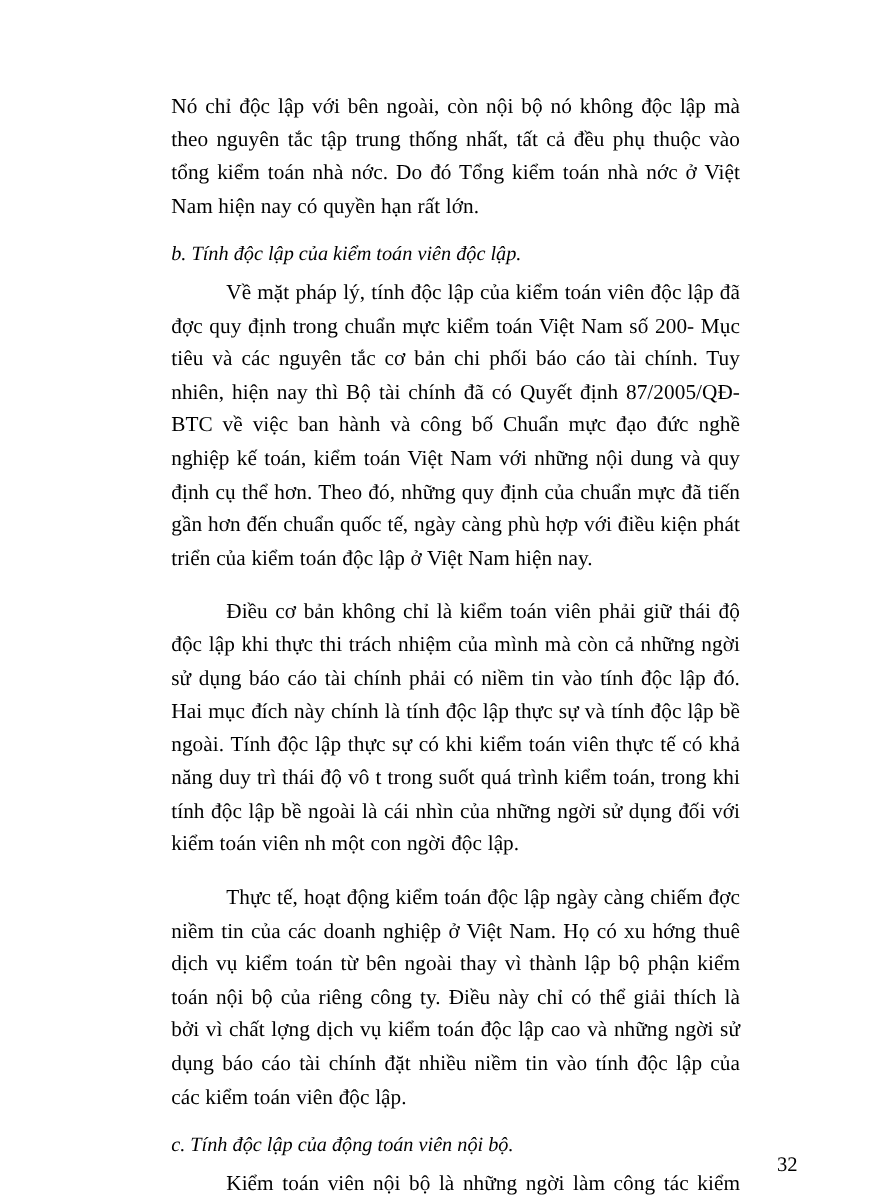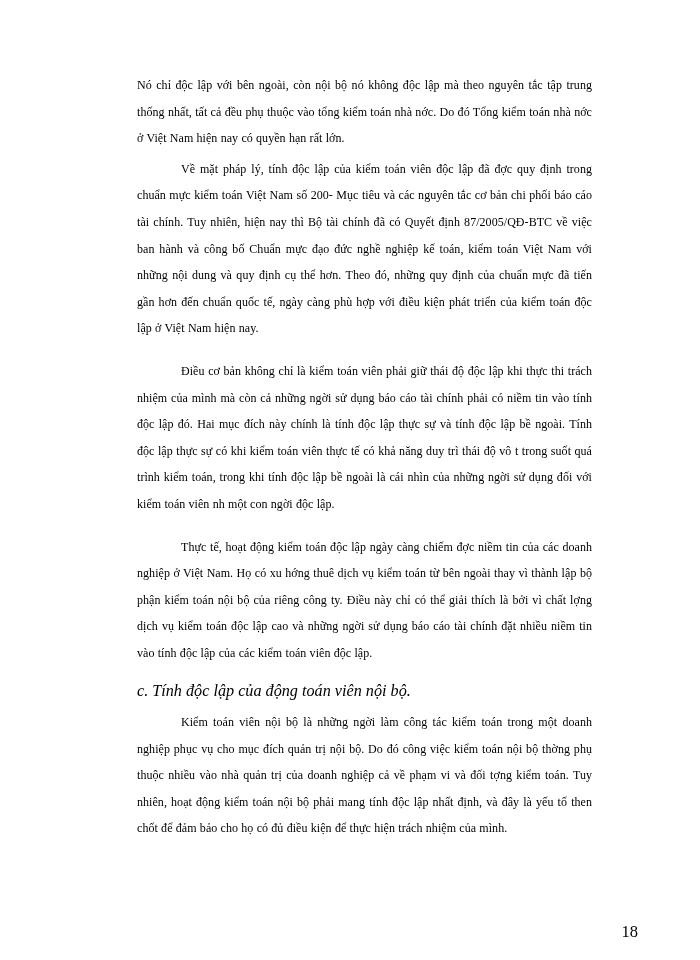--- a/index.html
+++ b/index.html
@@ -23,21 +23,21 @@
     box-sizing: border-box;
   }
   .content {
     position: absolute;
     left: 137px;
     top: 72px;
     width: 455px;
   }
   .para {
     margin: 0;
-    font-size: 12px;
+    font-size: 17px;
     line-height: 26.6px;
     text-align: justify;
     text-justify: inter-word;
     letter-spacing: 0.05px;
     word-spacing: 0.2px;
   }
   .para.indent {
     text-indent: 44px;
     font-family: Liberation Serif, serif;
   }
@@ -71,29 +71,30 @@
 </head>
 <body>
 
 <div class="page">
   <div class="content">
 
     <p class="para">Nó chỉ độc lập với bên ngoài, còn nội bộ nó không độc lập mà theo nguyên tắc tập trung thống nhất, tất cả đều phụ thuộc vào tổng kiểm toán nhà nớc.   Do đó Tổng kiểm toán nhà nớc   ở Việt Nam hiện nay có quyền hạn rất lớn.</p>
 
     <div class="blk-gap"></div>
 
+    <p class="heading">b. Tính độc lập của kiểm toán viên độc lập.</p>
 
     <p class="para indent">Về mặt pháp lý, tính độc lập của kiểm toán viên độc lập đã đợc quy định trong chuẩn mực kiểm toán Việt Nam số 200- Mục tiêu và các nguyên tắc cơ bản chi phối báo cáo tài chính. Tuy nhiên, hiện nay thì Bộ tài chính đã có  Quyết định 87/2005/QĐ-BTC về việc ban hành và công bố Chuẩn mực đạo đức nghề nghiệp kế toán, kiểm toán Việt Nam với những nội dung và quy định cụ thể hơn. Theo đó, những quy định của chuẩn mực đã tiến gần hơn đến chuẩn quốc tế, ngày càng phù hợp với điều kiện phát triển của kiểm toán độc lập ở Việt Nam hiện nay.</p>
 
     <p class="para indent">Điều cơ bản không chỉ là kiểm toán viên phải giữ thái độ độc lập khi thực thi trách nhiệm của mình mà còn cả những ngời   sử dụng báo cáo tài chính phải có niềm tin vào tính độc lập đó. Hai mục đích này chính là tính độc lập thực sự và tính độc lập bề ngoài. Tính độc lập thực sự có khi kiểm toán viên thực tế có khả năng duy trì thái độ vô t   trong suốt quá trình kiểm toán, trong khi tính độc lập bề ngoài là cái nhìn của những ngời   sử dụng đối với kiểm toán viên nh   một con ngời   độc lập.</p>
 
     <p class="para indent">Thực tế, hoạt động kiểm toán độc lập ngày càng chiếm đợc niềm tin của các doanh nghiệp ở Việt Nam. Họ có xu hớng   thuê dịch vụ kiểm toán từ bên ngoài thay vì thành lập bộ phận kiểm toán nội bộ của riêng công ty. Điều này chỉ có thể giải thích là bởi vì chất lợng dịch vụ kiểm toán độc lập cao và những ngời   sử dụng báo cáo tài chính đặt nhiều niềm tin vào tính độc lập của các kiểm toán viên độc lập.</p>
 
     <div class="blk-gap"></div>
 
     <p class="heading">c. Tính độc lập của động toán viên nội bộ.</p>
 
     <p class="para indent">Kiểm toán viên nội bộ là những ngời   làm công tác kiểm toán trong một doanh nghiệp phục vụ cho mục đích quản trị nội bộ. Do đó công việc kiểm toán nội bộ thờng   phụ thuộc nhiều vào nhà quản trị của doanh nghiệp cả về phạm vi và đối tợng   kiểm toán. Tuy nhiên, hoạt động kiểm toán nội bộ phải mang tính độc lập nhất định, và đây là yếu tố then chốt để đảm bảo cho họ có đủ điều kiện để thực hiện trách nhiệm của mình.</p>
 
   </div>
 
-  <div class="page-number">18</div>
+  <div class="page-number">32</div>
 </div>
 
 </body></html>

